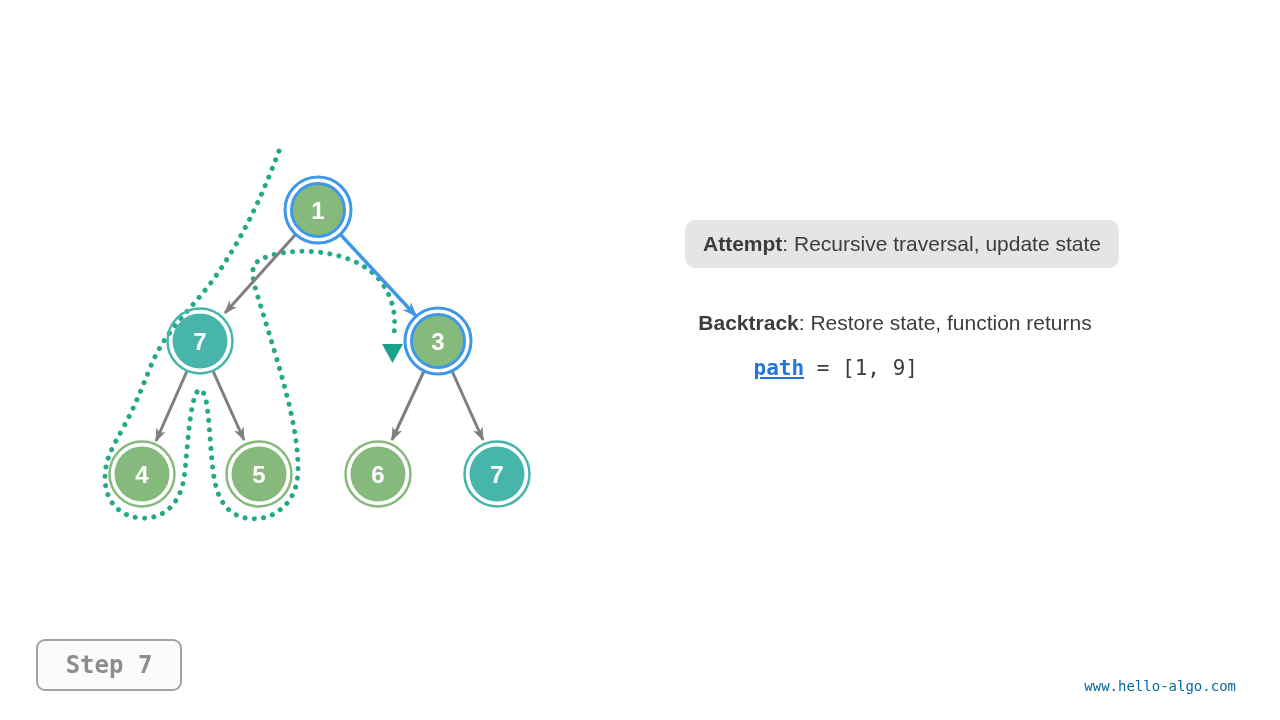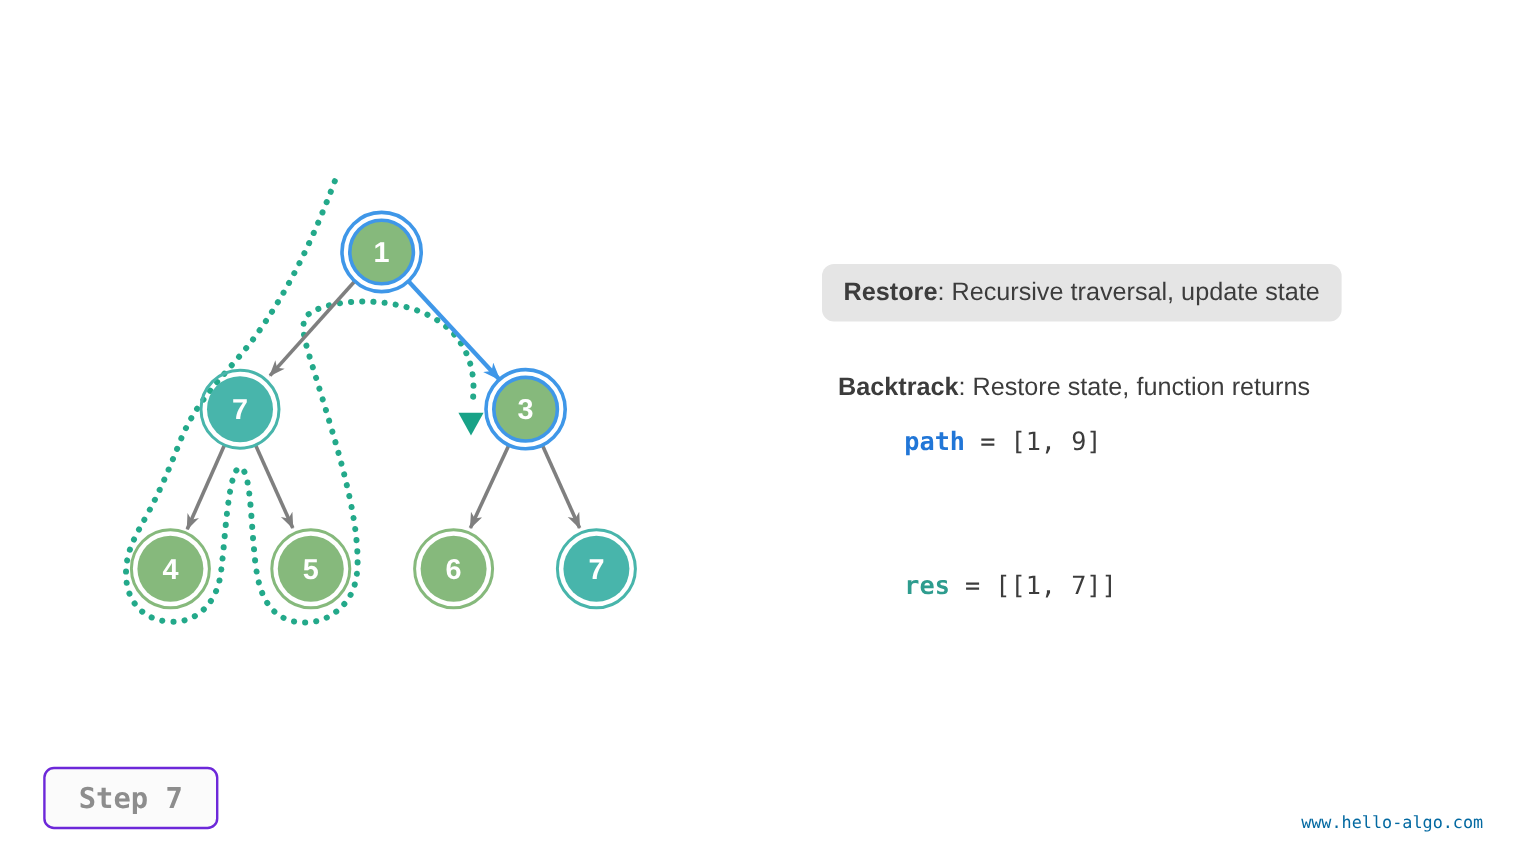--- a/index.html
+++ b/index.html
@@ -38,27 +38,27 @@
 
   .code-line {
     position: absolute; left: 703px;
     font-family: "DejaVu Sans Mono", "Liberation Mono", monospace;
     font-size: 21px; color: #3c3c3c;
     white-space: pre;
   }
   .code-line .kw { font-weight: 700; }
   .line-path { top: 332px; }
   .line-res  { top: 452px; }
-  .kw-path { color: #2176d7; }
+  .kw-path { color: #2176d7; text-decoration: underline; }
   .kw-res  { color: #2e9c8e; }
 
   .step-button {
     position: absolute; left: 36px; top: 639px;
     width: 146px; height: 52px;
-    border: 2px solid #6d28d9;
+    border: 2px solid #a3a3a3;
     border-radius: 9px;
     background: #fbfbfb;
     color: #8d8d8d;
     font-family: "DejaVu Sans Mono", "Liberation Mono", monospace;
     font-size: 24px; font-weight: 700;
     display: flex; align-items: center; justify-content: center;
     box-sizing: border-box;
     white-space: pre;
   }
 
@@ -149,32 +149,29 @@
     </g>
 
     <g>
       <circle cx="497" cy="474" r="32.5" fill="none" stroke="#48b5ab" stroke-width="2.5"></circle>
       <circle cx="497" cy="474" r="27.5" fill="#48b5ab"></circle>
       <text class="node-label" x="497" y="482.5">7</text>
     </g>
   </svg>
 
   <div class="note-attempt">
-    <span class="bold-label">Restore</span><span>: Recursive traversal, update state</span>
+    <span class="bold-label">Attempt</span><span>: Recursive traversal, update state</span>
   </div>
 
   <div class="note-backtrack">
     <span class="bold-label">Backtrack</span><span>: Restore state, function returns</span>
   </div>
 
   <div class="code-line line-path">
     <span class="kw kw-path">path</span><span> = [1, 9]</span>
   </div>
 
-  <div class="code-line line-res">
-    <span class="kw kw-res">res</span><span> = [[1, 7]]</span>
-  </div>
 
   <div class="step-button">Step 7</div>
 
   <div class="watermark">www.hello-algo.com</div>
 
 </div>
 
 </body></html>

